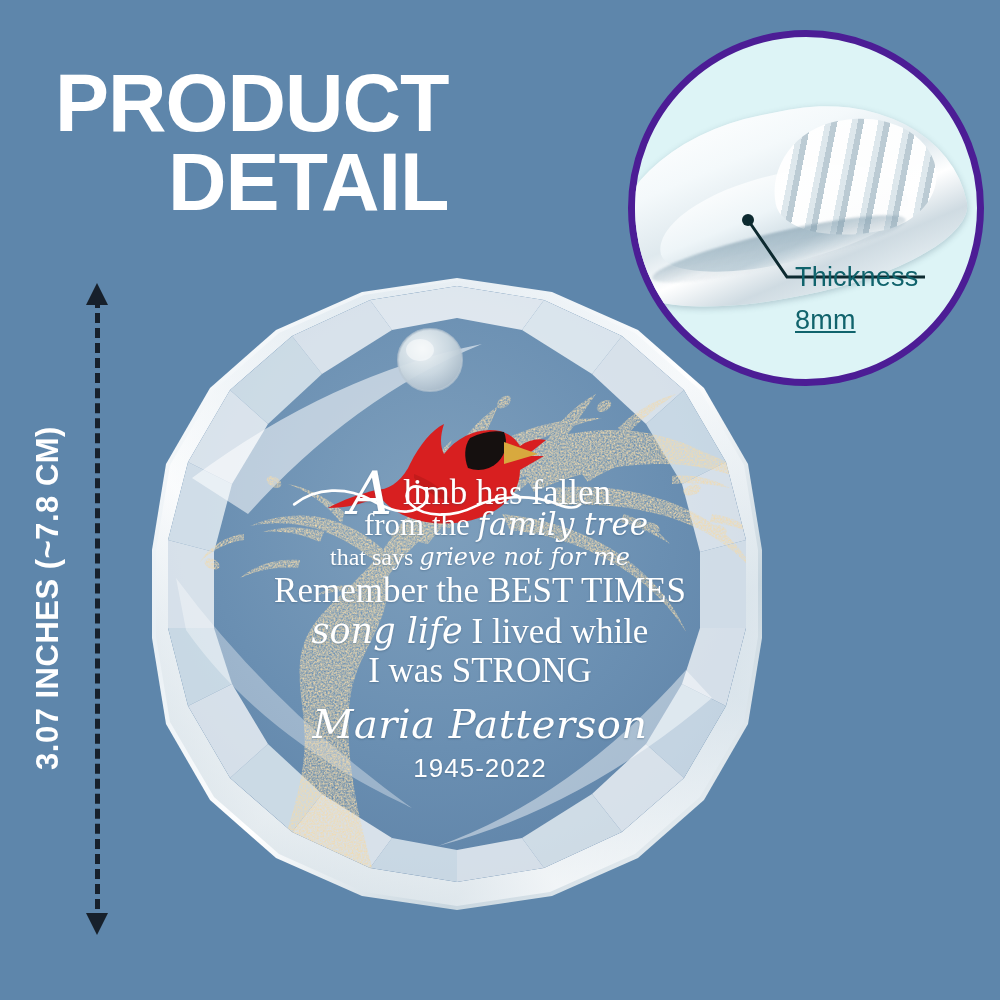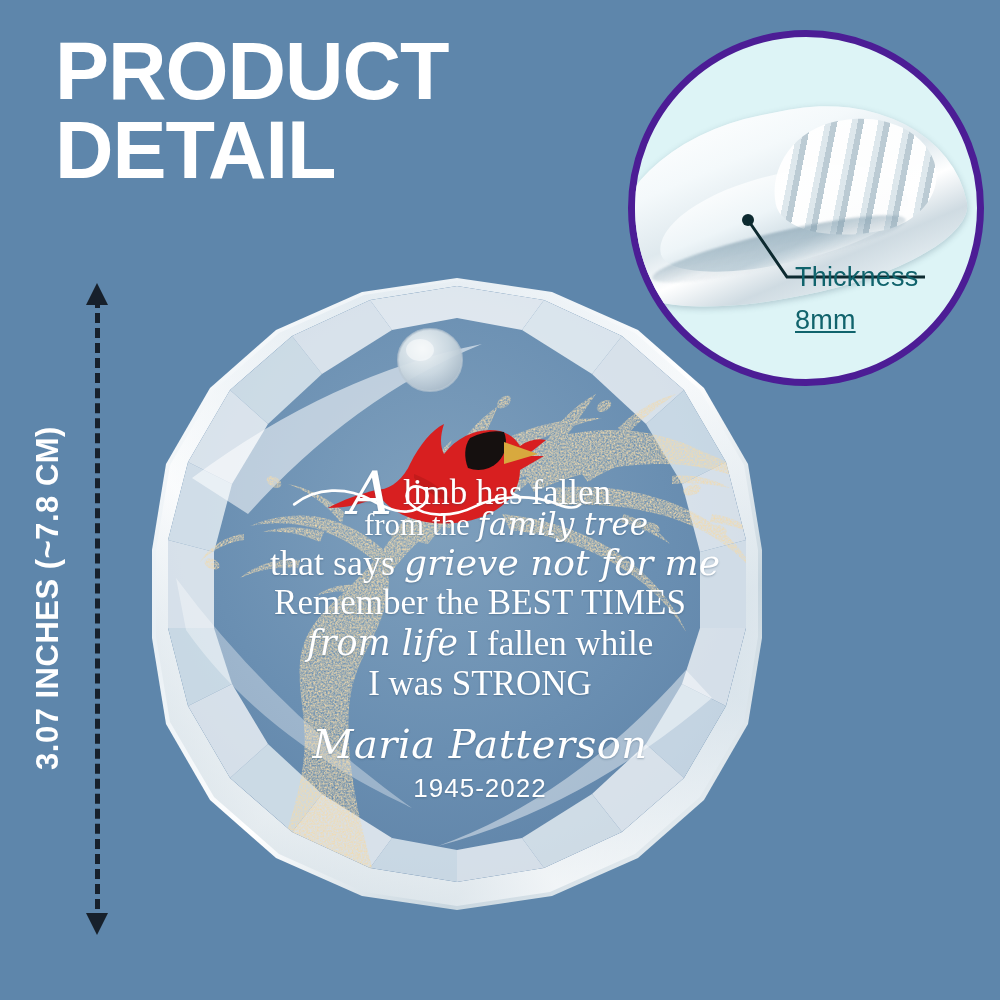--- a/index.html
+++ b/index.html
@@ -6,28 +6,29 @@
   body{
     width:1000px;height:1000px;overflow:hidden;
     font-family:"Liberation Sans",sans-serif;
     background:#5e86ab;
     position:relative;
   }
   #stage{position:absolute;inset:0;background:#5e86ab;}
 
   
   .heading{
-    position:absolute;left:55px;top:32px;
+    position:absolute;left:55px;top:64px;
     color:#ffffff;
     font-family:"Liberation Sans",sans-serif;
     font-weight:700;
     font-size:81px;
     line-height:0.98;
     letter-spacing:-1px;
     white-space:pre-line;
+    text-align:right;
   }
 
   
   .dim-wrap{position:absolute;left:0;top:0;width:160px;height:1000px;}
   .dim-line{
     position:absolute;left:95px;top:298px;
     width:0;height:626px;
     border-left:5px dashed #17202b;
   }
   .arrow-up,.arrow-dn{
@@ -109,29 +110,29 @@
   }
   .pl{line-height:1.02;margin:0;white-space:nowrap;}
   .serif{font-family:"Liberation Serif",serif;}
   .script{font-family:"DejaVu Serif",serif;font-style:italic;}
   .l1{font-size:35px;margin-bottom:-2px;}
   .l1 .cap{
     font-family:"DejaVu Serif",serif;font-style:italic;
     font-size:60px;line-height:0.6;vertical-align:-10px;padding-right:2px;
   }
   .l2{font-size:31px;padding-left:52px;margin-bottom:4px;text-align:center;}
-  .l3{font-size:36px;margin-bottom:4px;}
+  .l3{font-size:24px;margin-bottom:4px;}
   .l4{font-size:35px;margin-bottom:4px;text-align:center;}
   .l5{font-size:35px;margin-bottom:4px;}
   .l6{font-size:35px;margin-bottom:4px;}
   .l7{font-size:35px;margin-bottom:2px;}
   .flourish{height:44px;margin-top:4px;}
   .name{
     font-family:"DejaVu Serif",serif;font-style:italic;
-    font-size:40px;letter-spacing:.5px;margin-top:20px;
+    font-size:40px;letter-spacing:.5px;margin-top:12px;
   }
   .dates{
     font-family:Liberation Sans, sans-serif;
     font-size:26px;letter-spacing:1px;margin-top:6px;
   }
 </style>
 </head>
 <body>
 
 <div id="stage">
@@ -314,21 +315,21 @@
           <span class="cap">A</span><span class="serif"> limb has fallen</span>
         </div>
         <div class="pl l2">
           <span class="serif">from the </span><span class="script">family tree</span>
         </div>
         <div class="pl l3">
           <span class="serif">that says </span><span class="script">grieve not for me</span>
         </div>
         <div class="pl l4 serif">Remember the  BEST TIMES</div>
         <div class="pl l6">
-          <span class="script">from life</span><span class="serif">  I fallen while</span>
+          <span class="script">song life</span><span class="serif">  I lived while</span>
         </div>
         <div class="pl l7 serif">I was STRONG</div>
 
         <svg class="flourish" viewBox="0 0 300 40">
           <path d="M22 24 C42 8 70 8 92 20 C108 29 122 34 134 28 C146 22 146 10 136 8
                    C126 6 120 16 128 24 C140 36 166 36 186 26 C206 16 236 14 262 24
                    C272 28 278 28 282 24" fill="none" stroke="#ffffff" stroke-width="2.4" stroke-linecap="round"></path>
         </svg>
 
         <div class="name">Maria Patterson</div>

